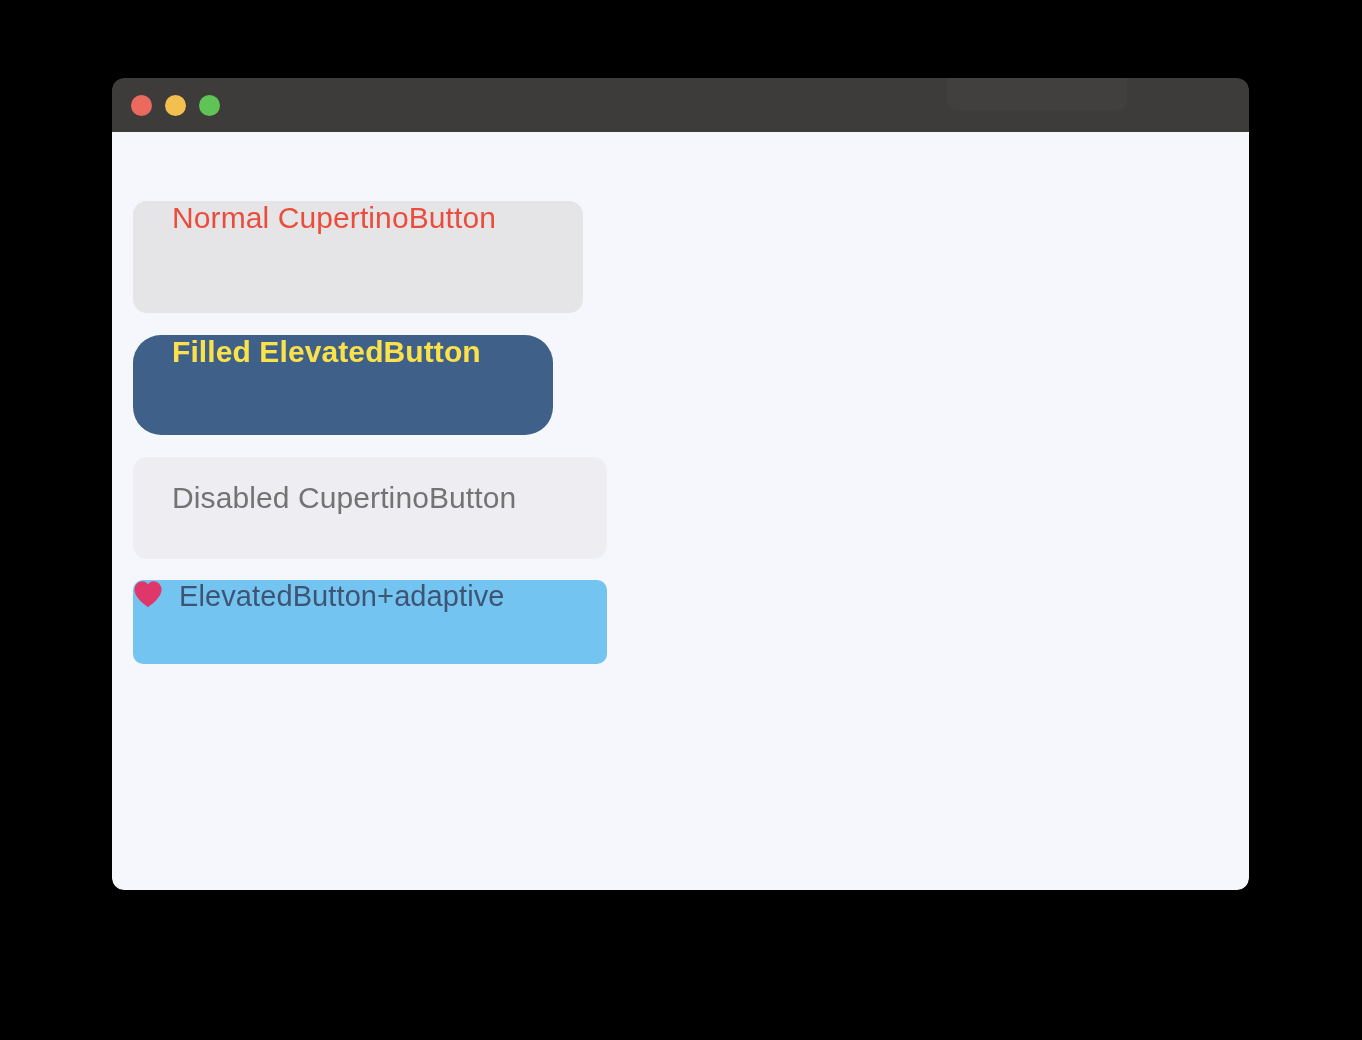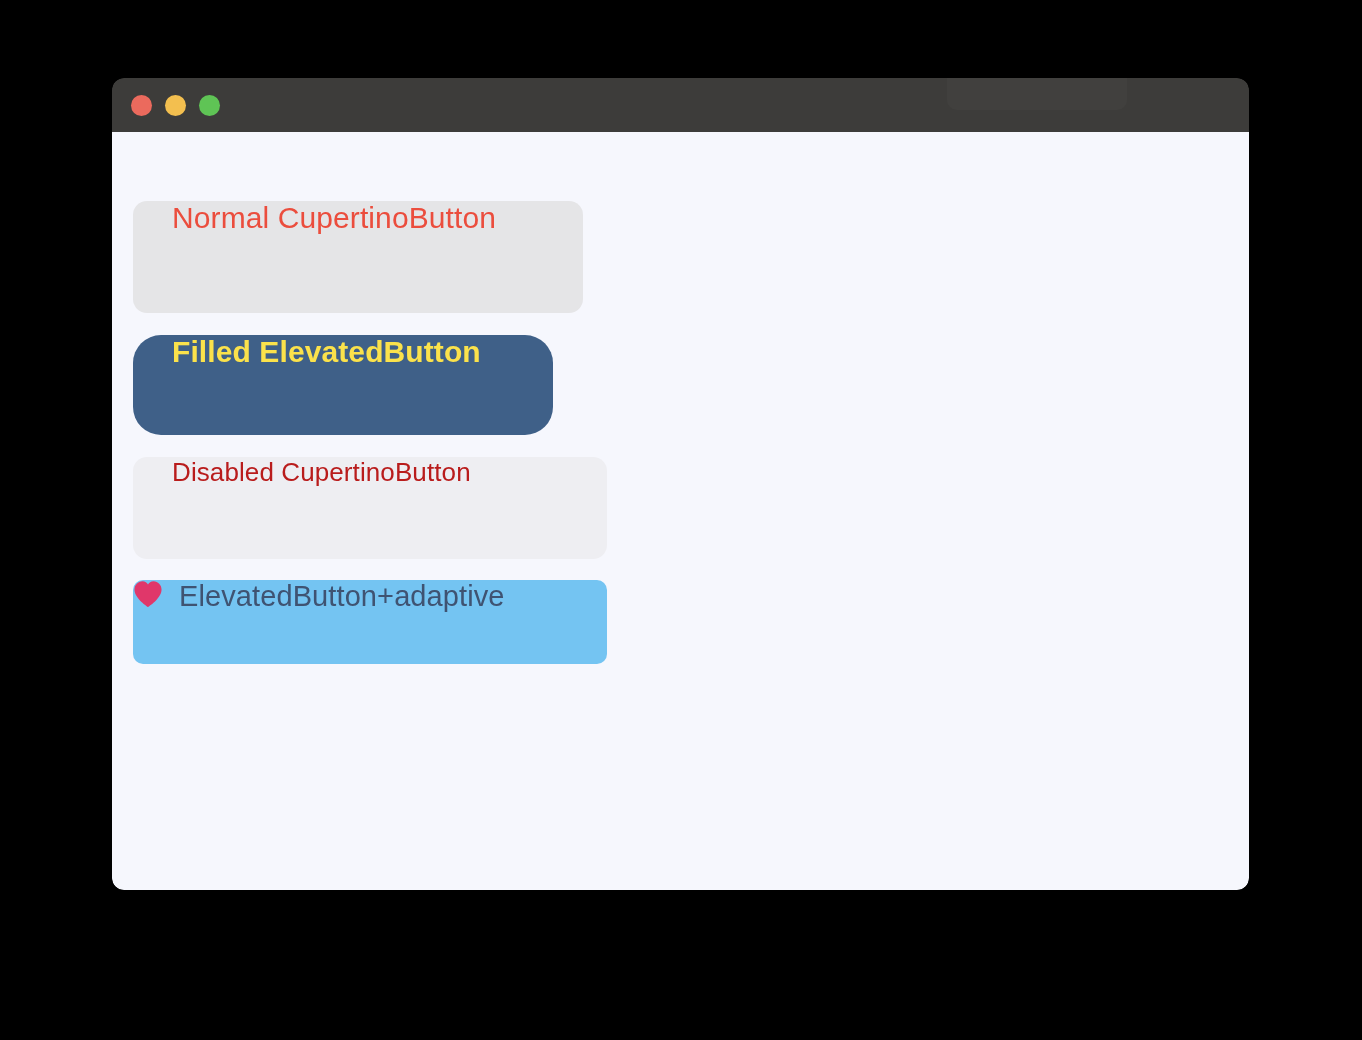--- a/index.html
+++ b/index.html
@@ -142,24 +142,25 @@
     left: 21px;
     top: 325px;
     width: 474px;
     height: 102px;
     border-radius: 14px;
     background: #eeeef2;
     padding-left: 39px;
     cursor: default;
   }
   .btn-disabled .lbl {
-    font-size: 26px;
-    color: #b91c1c;
+    font-size: 30px;
+    color: #737373;
     font-weight: 400;
     letter-spacing: 0.1px;
+    margin-top: 24px;
   }
 
   
   .btn-elevated {
     left: 21px;
     top: 448px;
     width: 474px;
     height: 84px;
     border-radius: 10px;
     background: #74c4f2;

